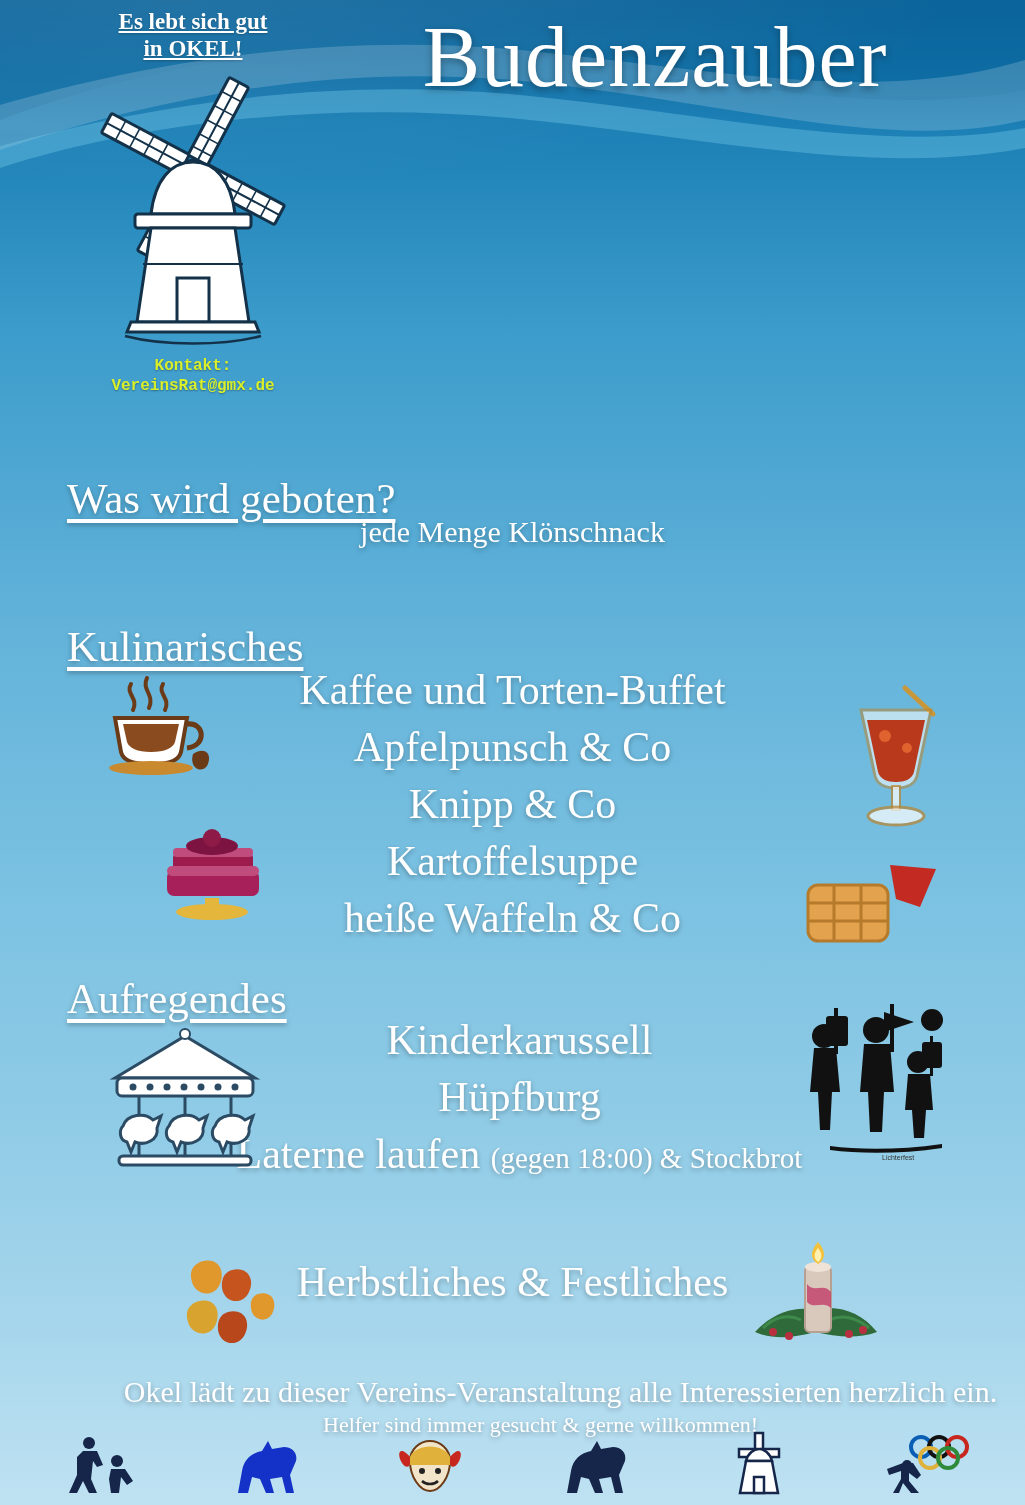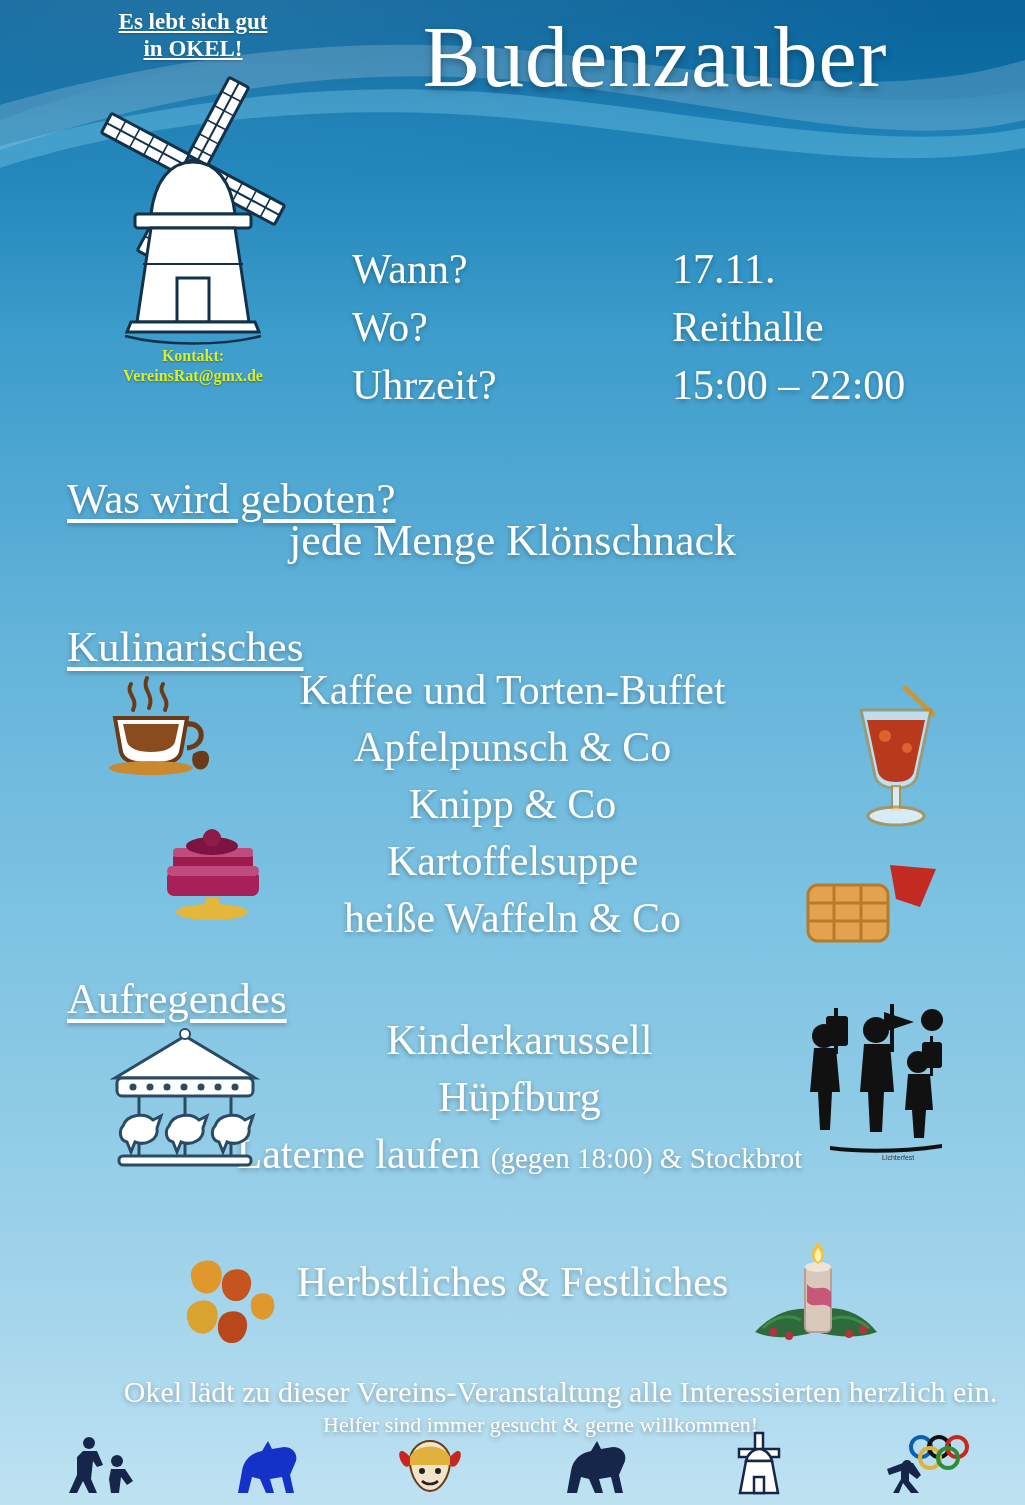--- a/index.html
+++ b/index.html
@@ -17,41 +17,41 @@
   .sw1{top:-40px;left:-60px;width:1160px;height:260px;
        background:radial-gradient(ellipse at 20% 10%, rgba(255,255,255,0.10), rgba(255,255,255,0) 60%);}
   .topdark{position:absolute;top:0;left:0;width:100%;height:120px;
        background:linear-gradient(180deg,#0a5d95 0%, rgba(12,105,160,0.65) 55%, rgba(25,125,180,0) 100%);}
   .curve{position:absolute;top:0;left:0;width:1025px;height:300px;}
 
   
   .logo-block{position:absolute;left:48px;top:8px;width:290px;height:410px;text-align:center;color:#ffffff;}
   .logo-top{font-size:23px;line-height:1.18;font-weight:bold;text-shadow:0 1px 2px rgba(0,0,0,.25);text-decoration:underline;}
   .mill{margin:2px auto 0;width:240px;height:280px;}
-  .contact{margin-top:2px;color:#d8ef2a;font-size:16px;line-height:1.25;font-weight:bold;text-shadow:0 1px 2px rgba(0,0,0,.35);}
+  .contact{margin-top:12px;color:#d8ef2a;font-size:16px;line-height:1.25;font-weight:bold;text-shadow:0 1px 2px rgba(0,0,0,.35);font-family:Liberation Mono, monospace;}
 
   
   .title{position:absolute;left:300px;top:10px;width:710px;color:#fff;text-align:center;
          text-shadow:0 3px 7px rgba(0,0,0,.35);}
   .title .l1{font-size:86px;line-height:92px;letter-spacing:1px;}
   .title .l2{font-size:86px;line-height:94px;letter-spacing:1px;}
 
   
   .facts{position:absolute;left:352px;top:240px;width:620px;color:#fff;
          font-size:42px;line-height:58px;text-shadow:0 2px 5px rgba(0,0,0,.3);}
   .facts .row{display:flex;}
   .facts .q{width:320px;}
   .facts .a{flex:1;}
 
   h2.sec{position:absolute;color:#fff;font-size:43px;margin:12px;font-weight:normal;
          text-decoration:underline;text-underline-offset:6px;text-shadow:0 2px 5px rgba(0,0,0,.3);}
   .body-line{position:absolute;color:#fff;text-shadow:0 2px 5px rgba(0,0,0,.3);}
 
   .sec-geboten{left:55px;top:462px;}
-  .geboten-line{left:0;top:515px;width:1025px;text-align:center;font-size:44px;}
+  .geboten-line{left:0;top:515px;width:1025px;text-align:center;font-size:30px;}
 
   .sec-kulinarisches{left:55px;top:610px;}
   .kul-list{left:0;top:662px;width:1025px;text-align:center;font-size:42px;line-height:57px;}
 
   .sec-aufregendes{left:55px;top:962px;}
   .auf-list{left:0;top:1012px;width:1025px;text-align:center;font-size:42px;line-height:57px;padding-left:7px;}
   .auf-list .small{font-size:29px;}
 
   .sec-hausmacher{left:55px;top:1205px;}
   .haus-line{left:0;top:1258px;width:1025px;text-align:center;font-size:42px;}
@@ -151,34 +151,20 @@
     <div class="contact">
       <div>Kontakt:</div>
       <div>VereinsRat@gmx.de</div>
     </div>
   </div>
 
   <div class="title">
     <div class="l2">Budenzauber</div>
   </div>
 
-  <div class="facts">
-    <div class="row">
-      <div class="q">Wann?</div>
-      <div class="a">17.11.</div>
-    </div>
-    <div class="row">
-      <div class="q">Wo?</div>
-      <div class="a">Reithalle</div>
-    </div>
-    <div class="row">
-      <div class="q">Uhrzeit?</div>
-      <div class="a">15:00 – 22:00</div>
-    </div>
-  </div>
 
   <h2 class="sec sec-geboten">Was wird geboten?</h2>
   <div class="body-line geboten-line">jede Menge Klönschnack</div>
 
   <h2 class="sec sec-kulinarisches">Kulinarisches</h2>
   <div class="body-line kul-list">
     <div>Kaffee und Torten-Buffet</div>
     <div>Apfelpunsch &amp; Co</div>
     <div>Knipp &amp; Co</div>
     <div>Kartoffelsuppe</div>

